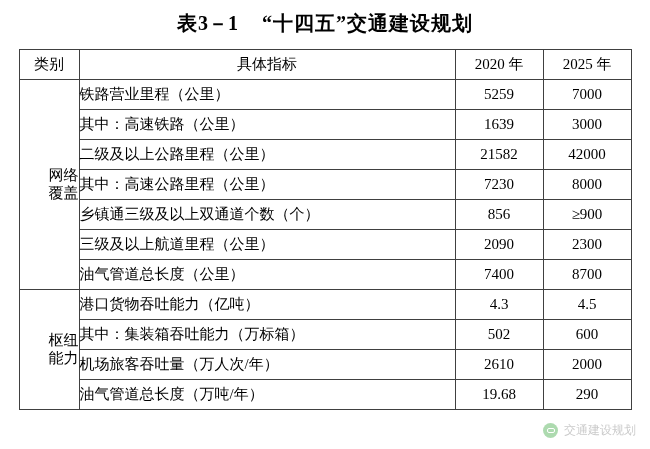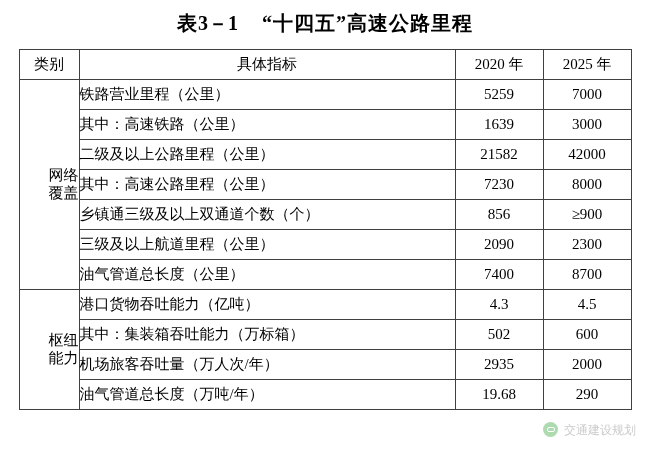--- a/index.html
+++ b/index.html
@@ -72,21 +72,21 @@
   .num {
     text-align: center;
     font-size: 15px;
     width: 88px;
   }
   .watermark {
     position: absolute;
     right: 14px;
     bottom: 10px;
     display: flex;
-    align-items: flex-start;
+    align-items: center;
     gap: 6px;
     opacity: 0.45;
     font-size: 12px;
     color: #8a8a8a;
     font-family: "Liberation Sans", sans-serif;
   }
   .wm-logo {
     width: 15px;
     height: 15px;
     border-radius: 50%;
@@ -105,21 +105,21 @@
     border-radius: 2px;
     box-sizing: border-box;
   }
 </style>
 </head>
 <body>
 
 <div class="page">
 
   <div class="title">
-    <span>表</span><span class="tnum">3－1</span>&nbsp;&nbsp;&nbsp;&nbsp;<span>“十四五”高速公路里程</span>
+    <span>表</span><span class="tnum">3－1</span>&nbsp;&nbsp;&nbsp;&nbsp;<span>“十四五”交通建设规划</span>
   </div>
 
   <table class="main">
     <colgroup>
       <col style="width:60px">
       <col style="width:376px">
       <col style="width:88px">
       <col style="width:88px">
     </colgroup>
     <thead>
@@ -181,21 +181,21 @@
         <td class="num">4.3</td>
         <td class="num">4.5</td>
       </tr>
       <tr>
         <td class="indicator">其中：集装箱吞吐能力（万标箱）</td>
         <td class="num">502</td>
         <td class="num">600</td>
       </tr>
       <tr>
         <td class="indicator">机场旅客吞吐量（万人次/年）</td>
-        <td class="num">2935</td>
+        <td class="num">2610</td>
         <td class="num">2000</td>
       </tr>
       <tr>
         <td class="indicator">油气管道总长度（万吨/年）</td>
         <td class="num">19.68</td>
         <td class="num">290</td>
       </tr>
 
     </tbody>
   </table>

